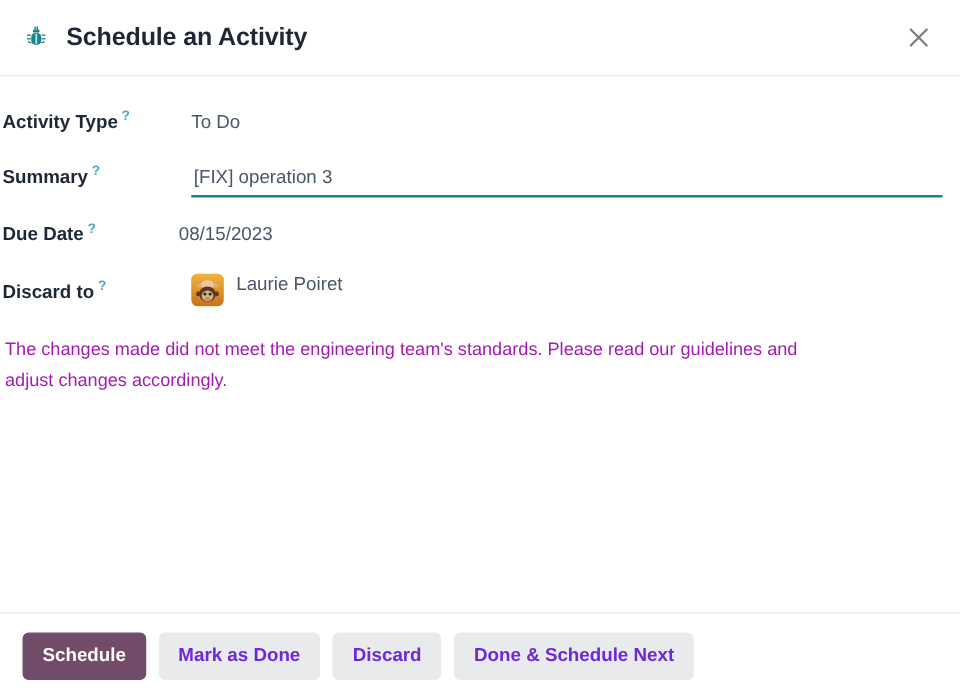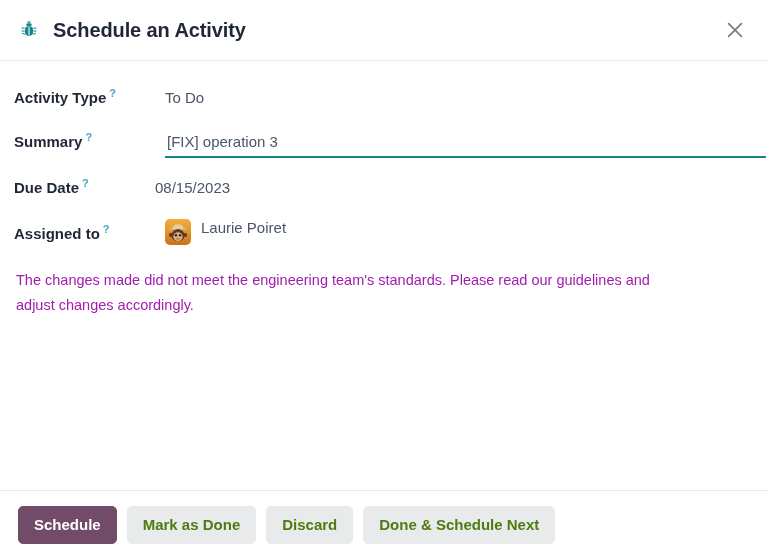--- a/index.html
+++ b/index.html
@@ -65,21 +65,21 @@
     cursor: pointer;
     background: none;
     border: none;
     padding: 0;
   }
   .close-btn svg { display: block; }
 
   
   .dialog-body {
     flex: 1 1 auto;
-    padding: 22px 18px 0 14px;
+    padding: 22px 18px 0 2px;
     box-sizing: border-box;
     position: relative;
   }
 
   .field-row {
     display: flex;
     align-items: baseline;
     min-height: 29px;
     margin-bottom: 15px;
   }
@@ -185,21 +185,21 @@
     line-height: 18px;
     white-space: nowrap;
   }
   .btn-primary {
     background: #714b67;
     color: #ffffff;
     border-color: #714b67;
   }
   .btn-secondary {
     background: #e9eaec;
-    color: #4d7c0f;
+    color: #6d28d9;
     border-color: #e9eaec;
   }
 </style>
 </head>
 <body>
 
 <div class="dialog">
 
   <div class="dialog-header">
     <span class="header-icon">
@@ -247,21 +247,21 @@
 
     <div class="field-row">
       <div class="field-label">
         <span>Due Date</span><span class="help-marker">?</span>
       </div>
       <div class="field-value val-date">08/15/2023</div>
     </div>
 
     <div class="field-row row-assigned">
       <div class="field-label">
-        <span>Assigned to</span><span class="help-marker">?</span>
+        <span>Discard to</span><span class="help-marker">?</span>
       </div>
       <div class="assignee">
         <span class="avatar">
           <svg width="26" height="26" viewBox="0 0 26 26" aria-hidden="true">
             <defs>
               <linearGradient id="avgrad" x1="0" y1="0" x2="0" y2="1">
                 <stop offset="0%" stop-color="#f2b23e"></stop>
                 <stop offset="55%" stop-color="#e08f2a"></stop>
                 <stop offset="100%" stop-color="#c96f1c"></stop>
               </linearGradient>

